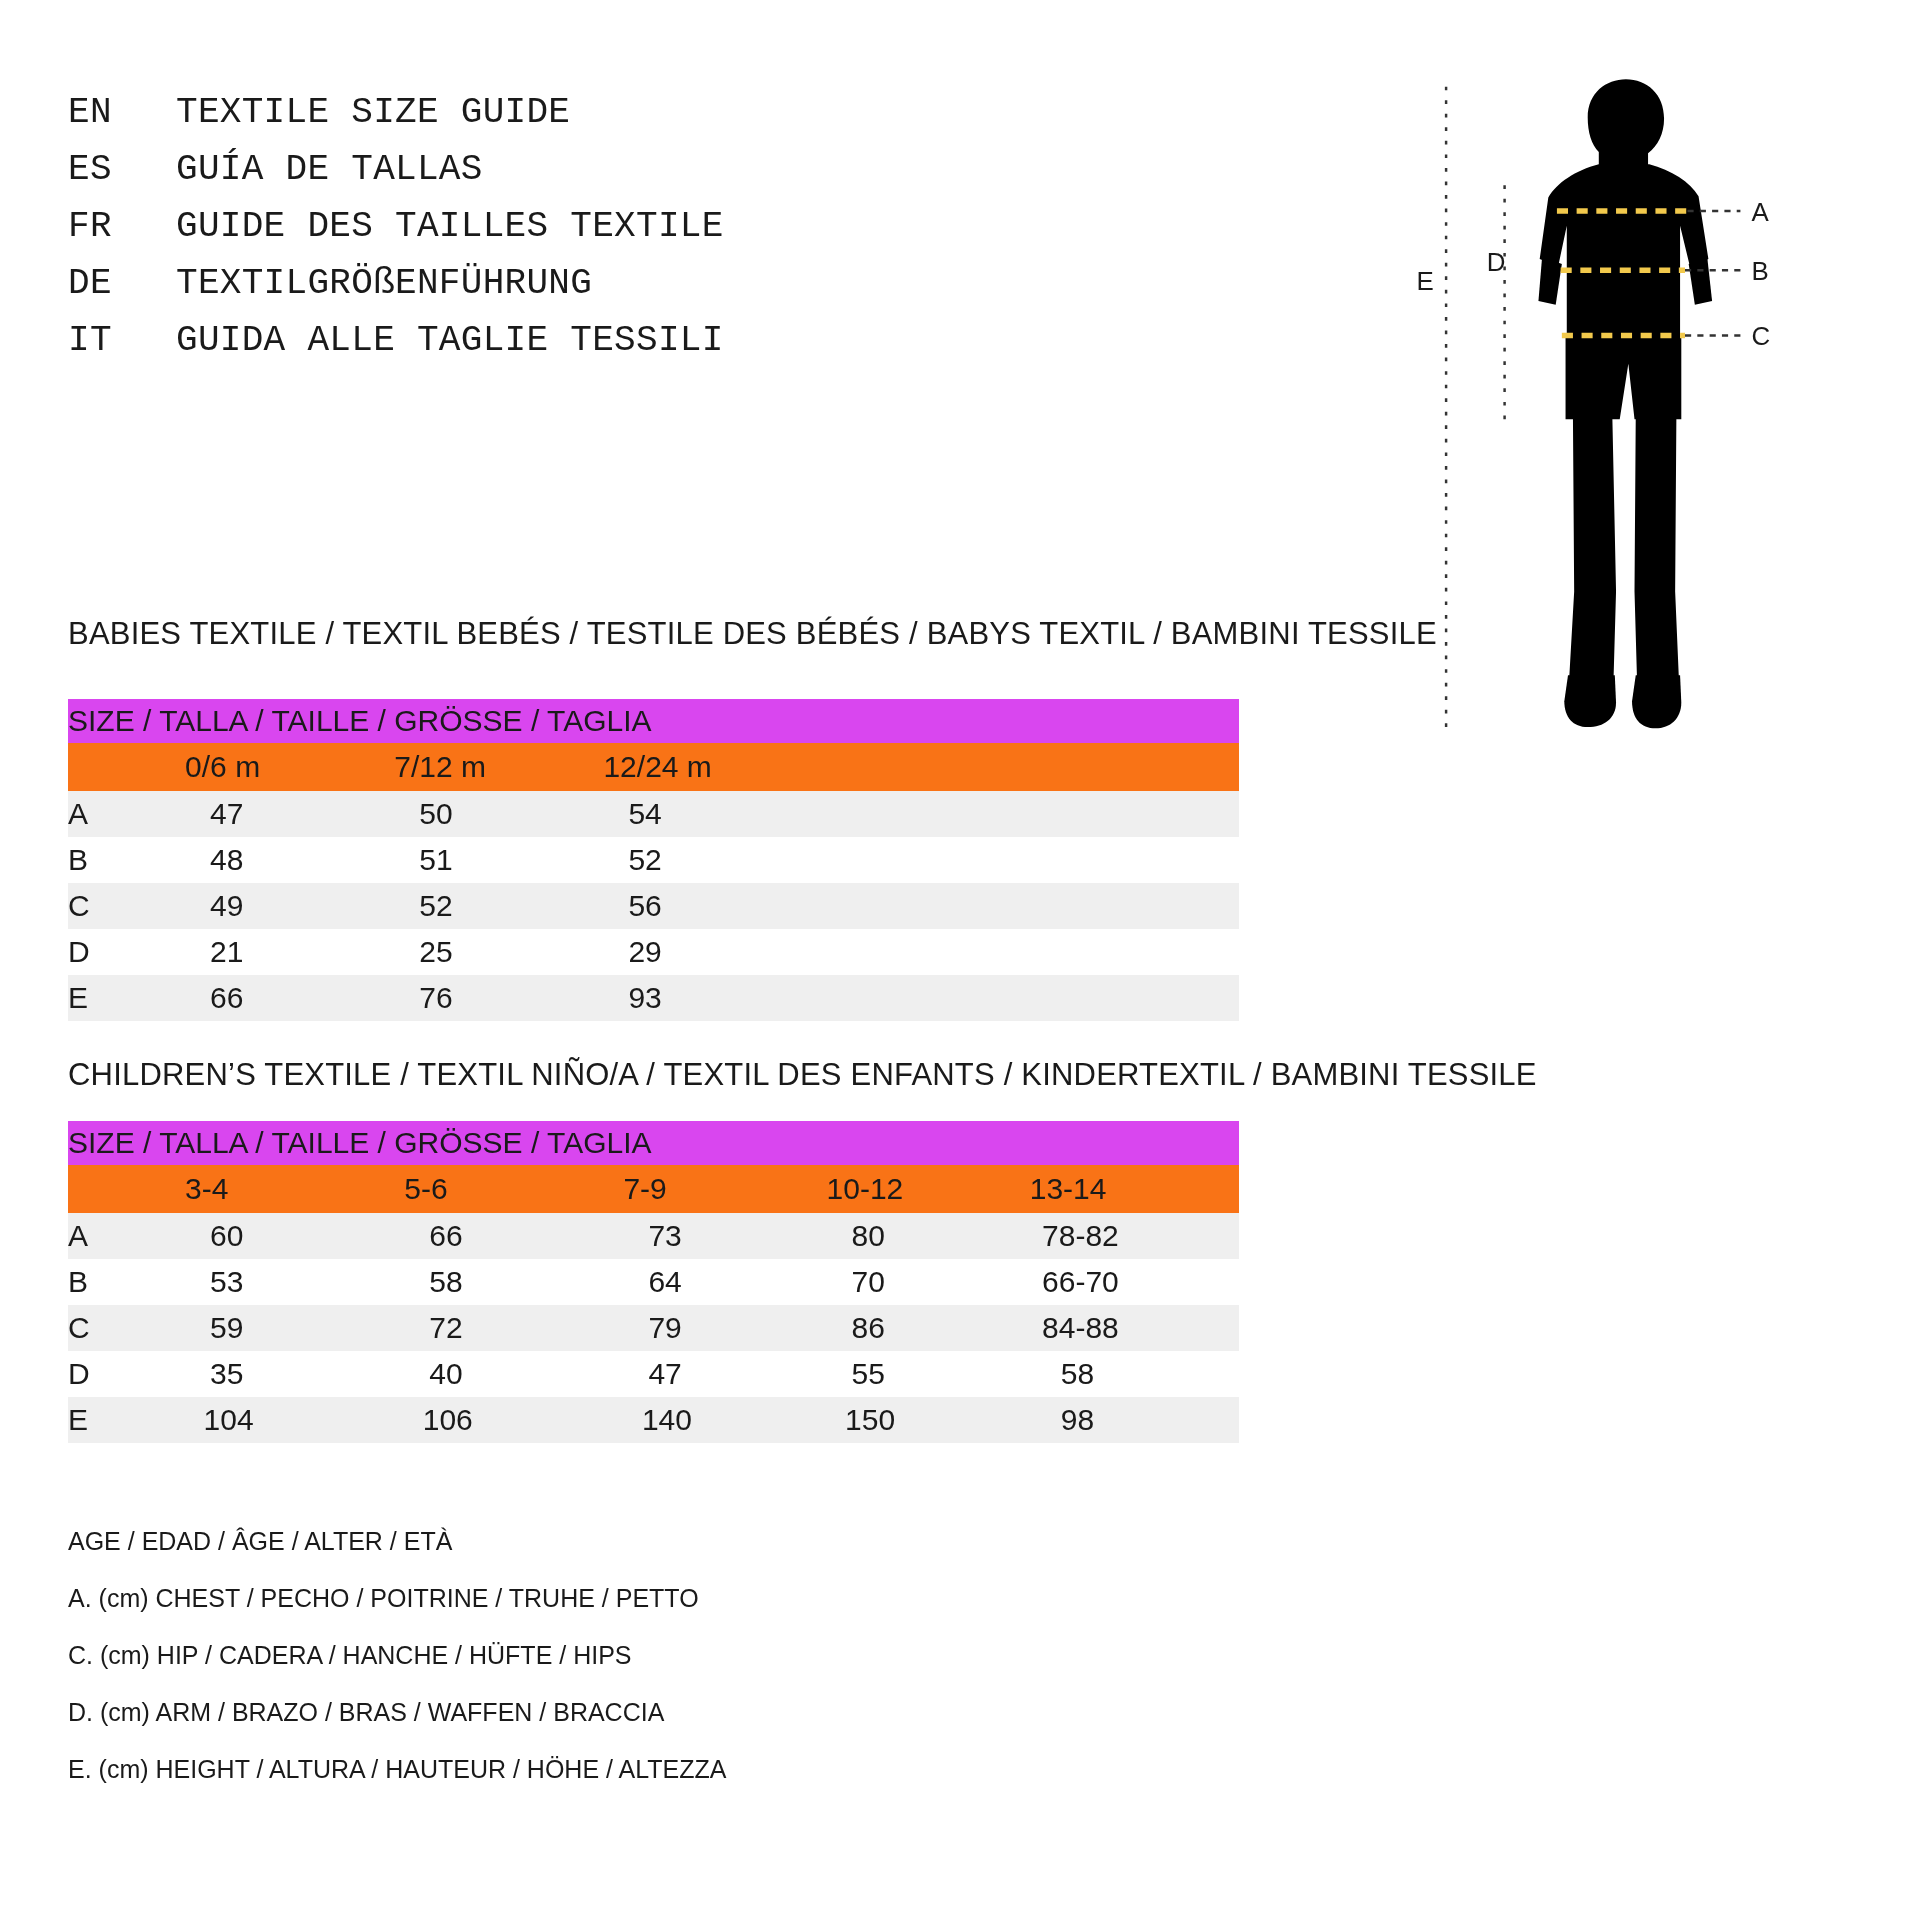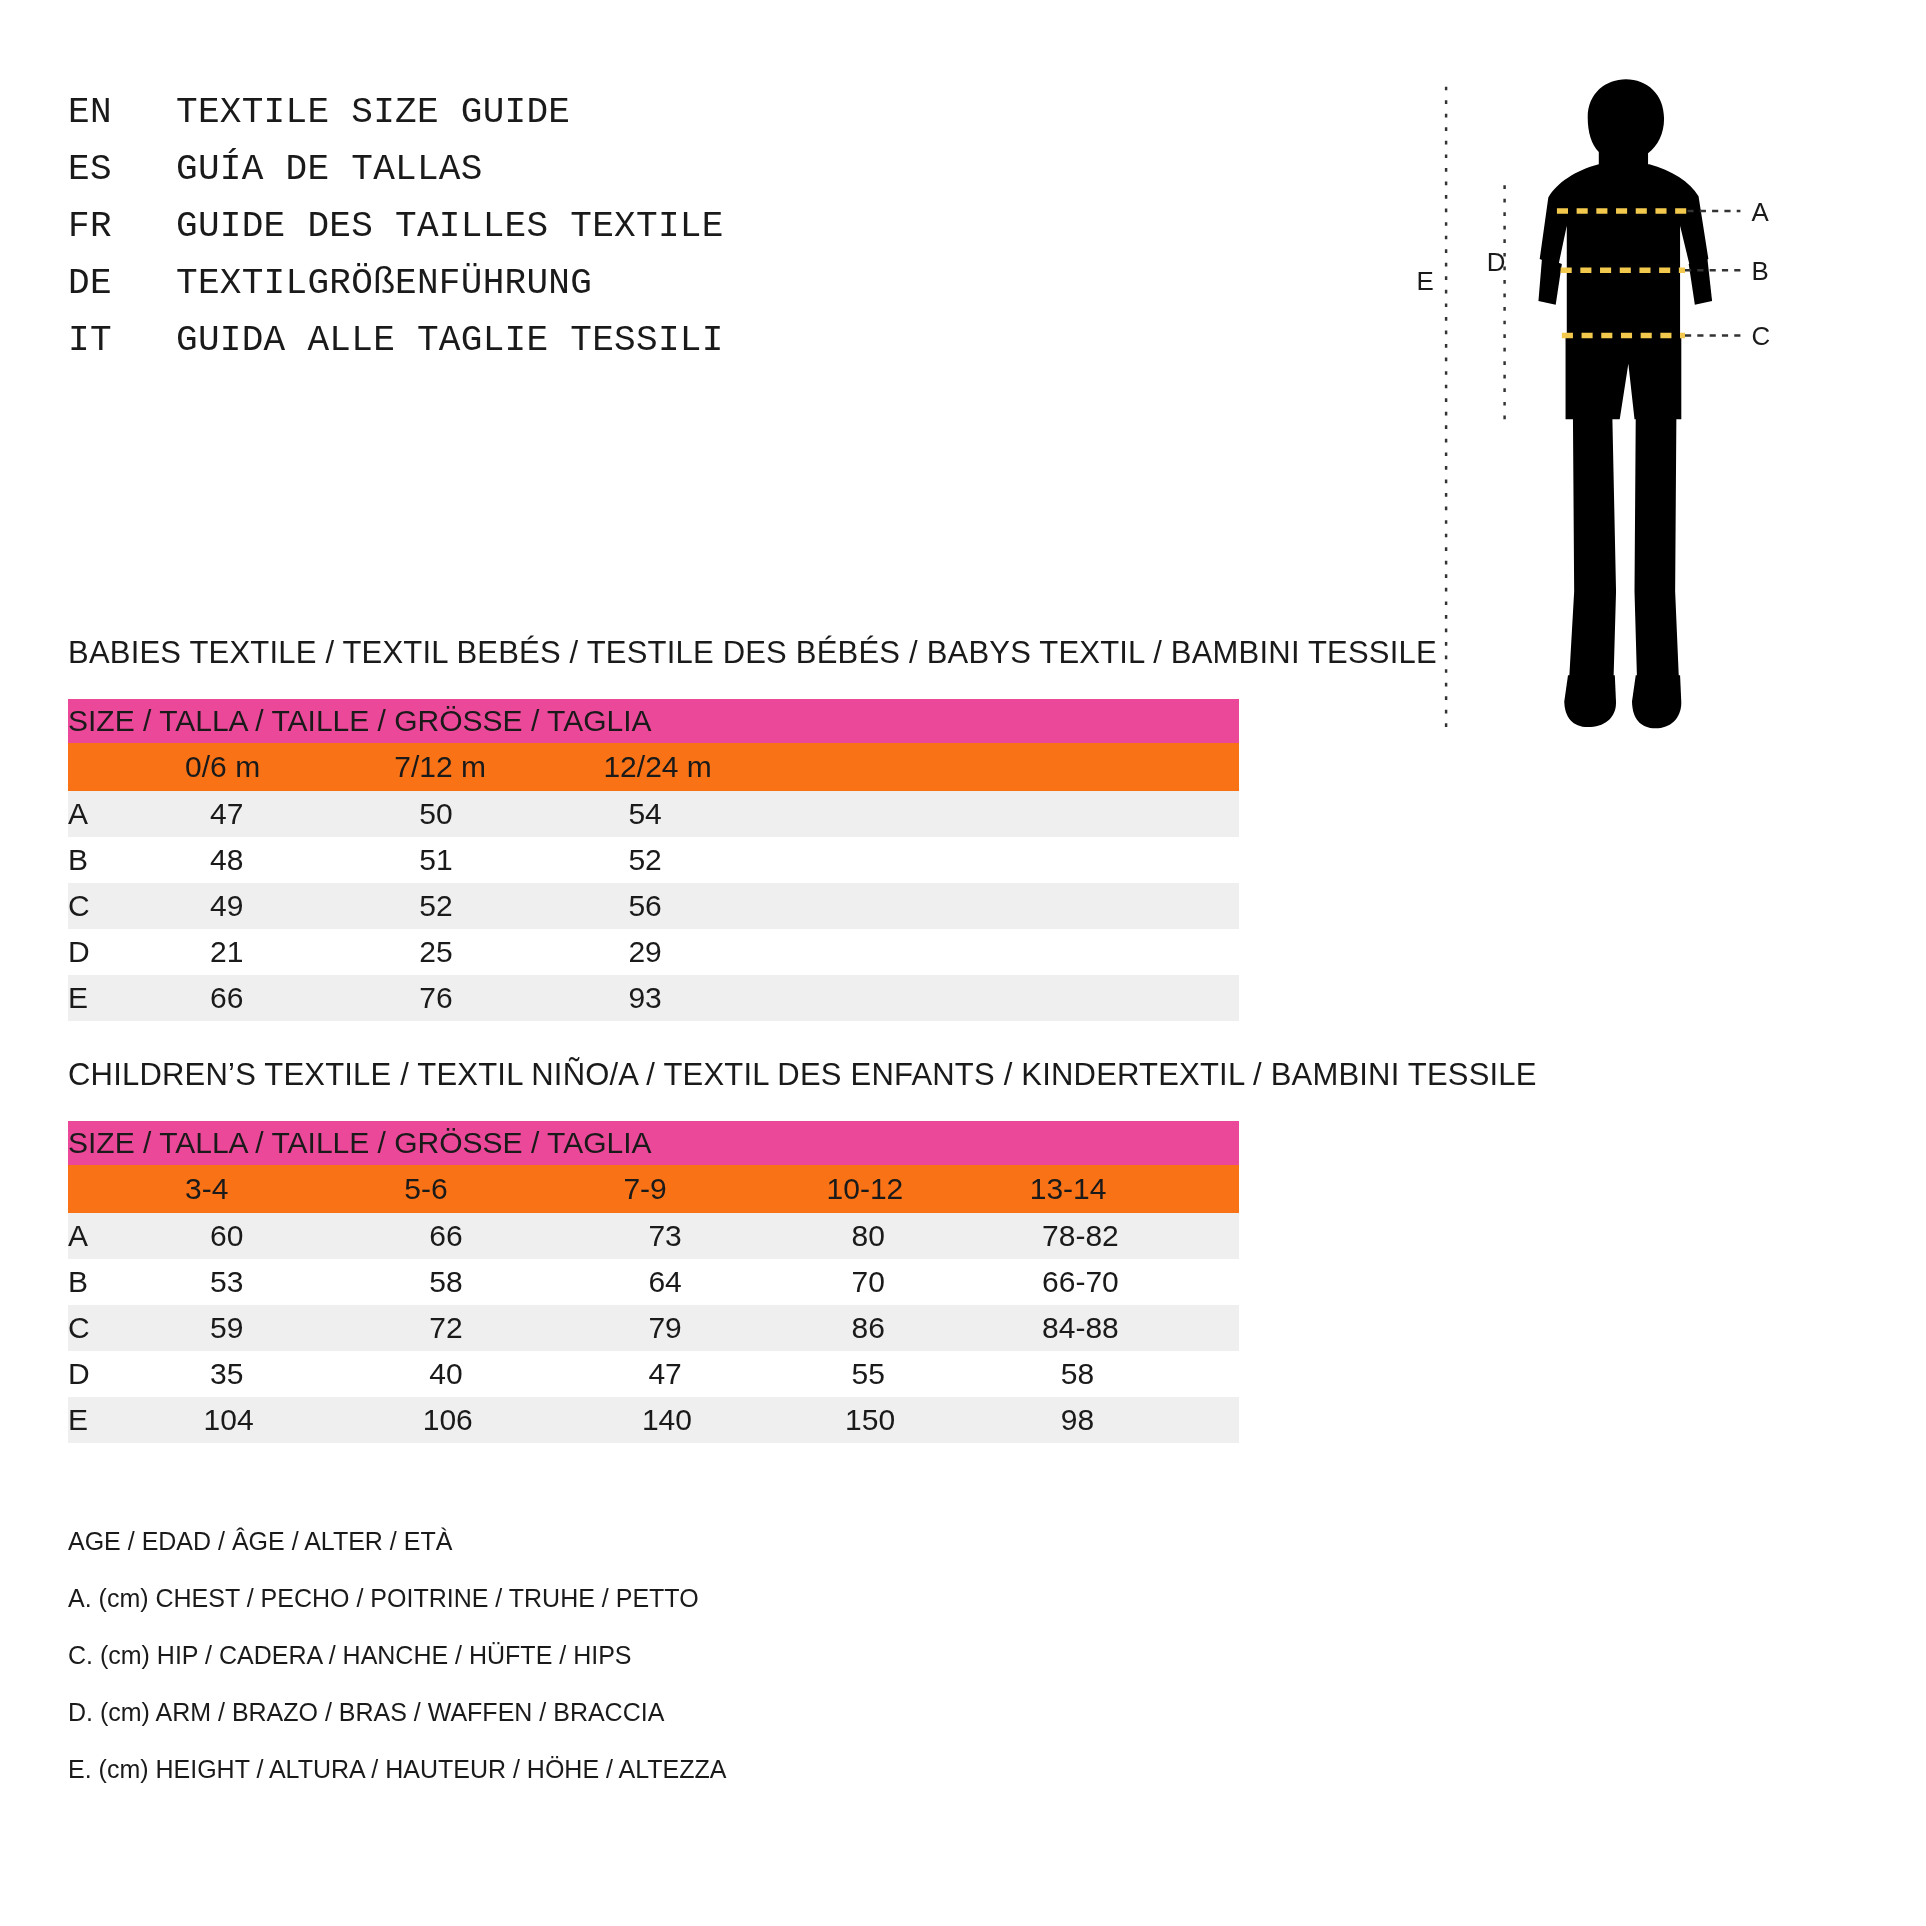--- a/index.html
+++ b/index.html
@@ -74,21 +74,21 @@
     font-size: 30px;
     color: #1a1a1a;
   }
   table.size-table td, table.size-table th {
     padding: 0;
     font-weight: normal;
     text-align: left;
     vertical-align: middle;
   }
   .hdr-row td {
-    background: #ec4899;
+    background: #d946ef;
     height: 44px;
     font-size: 30px;
     padding-left: 10px;
   }
   .colhead-row td {
     height: 48px;
     background: #f97316;
   }
   .data-row td {
     height: 46px;
@@ -182,21 +182,21 @@
       <line x1="458" y1="424" x2="548" y2="424" stroke="#333333" stroke-width="4" stroke-dasharray="10 10"></line>
 
       <text x="566" y="238" font-family="Liberation Sans, sans-serif" font-size="42" fill="#1a1a1a">A</text>
       <text x="566" y="334" font-family="Liberation Sans, sans-serif" font-size="42" fill="#1a1a1a">B</text>
       <text x="566" y="440" font-family="Liberation Sans, sans-serif" font-size="42" fill="#1a1a1a">C</text>
       <text x="136" y="320" font-family="Liberation Sans, sans-serif" font-size="42" fill="#1a1a1a">D</text>
       <text x="22" y="350" font-family="Liberation Sans, sans-serif" font-size="42" fill="#1a1a1a">E</text>
     </svg>
   </div>
 
-  <div class="section-title" style="position:absolute; left:68px; top:635px;">BABIES TEXTILE / TEXTIL BEBÉS / TESTILE DES BÉBÉS / BABYS TEXTIL / BAMBINI TESSILE</div>
+  <div class="section-title" style="position:absolute; left:68px; top:616px;">BABIES TEXTILE / TEXTIL BEBÉS / TESTILE DES BÉBÉS / BABYS TEXTIL / BAMBINI TESSILE</div>
 
   <table class="size-table" style="position:absolute; left:68px; top:699px; width:1171px;">
     <colgroup>
       <col style="width:117px">
       <col style="width:209px">
       <col style="width:209px">
       <col style="width:635px">
     </colgroup>
     <tbody>
       <tr class="hdr-row">

